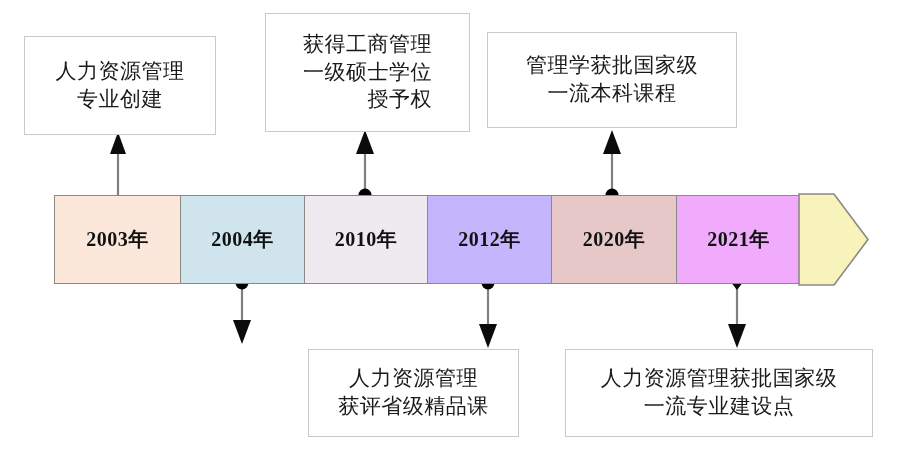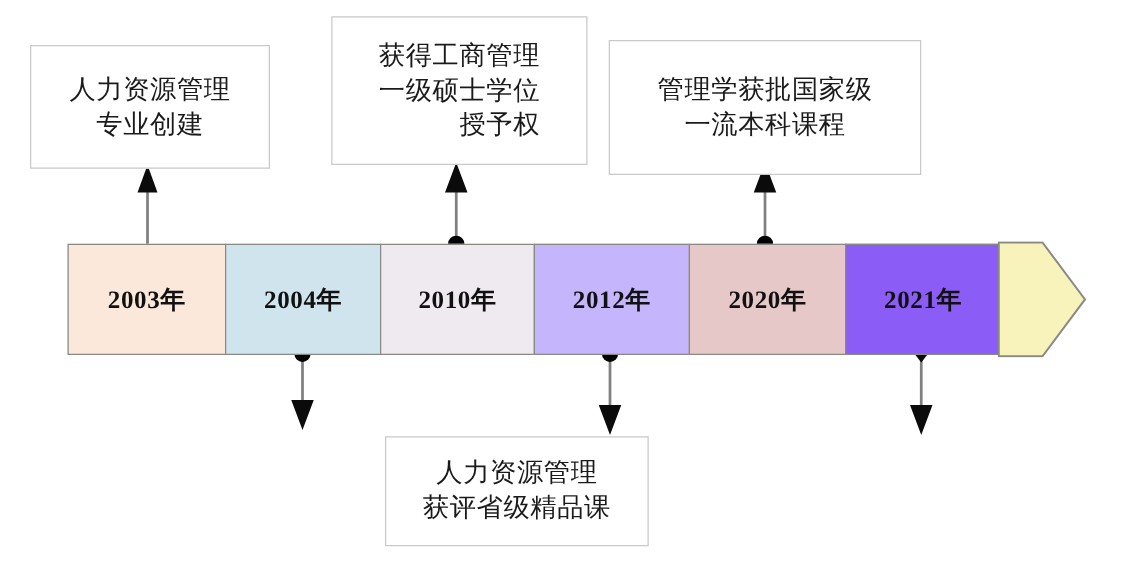--- a/index.html
+++ b/index.html
@@ -110,45 +110,49 @@
     </div>
     <div class="seg" style="left:304px; top:195px; width:124px; height:89px; background:#eeeaf0;">
       <span>2010年</span>
     </div>
     <div class="seg" style="left:427px; top:195px; width:125px; height:89px; background:#c4b5fd;">
       <span>2012年</span>
     </div>
     <div class="seg" style="left:551px; top:195px; width:126px; height:89px; background:#e7c8c8;">
       <span>2020年</span>
     </div>
-    <div class="seg" style="left:676px; top:195px; width:125px; height:89px; background:#8b5cf6;">
+    <div class="seg" style="left:676px; top:195px; width:125px; height:89px; background:#f0abfc;">
       <span>2021年</span>
     </div>
 
     <svg class="tip" style="left:798px; top:193px;" width="72" height="93" viewBox="0 0 72 93">
       <polygon points="1,1 36,1 70,46.5 36,92 1,92" fill="#f7f3bb" stroke="#8a8a85" stroke-width="1.6" stroke-linejoin="miter"></polygon>
     </svg>
   </div>
 
   <div class="callout" style="left:24px; top:36px; width:192px; height:99px;">
     <span>人力资源管理
 专业创建</span>
   </div>
 
   <div class="callout" style="left:265px; top:13px; width:205px; height:119px;text-align:right;">
     <span>获得工商管理
 一级硕士学位
 授予权</span>
   </div>
 
-  <div class="callout" style="left:487px; top:32px; width:250px; height:108px;">
+  <div class="callout" style="left:487px; top:32px; width:250px; height:96px;">
     <span>管理学获批国家级
 一流本科课程</span>
   </div>
 
 
   <div class="callout" style="left:308px; top:349px; width:211px; height:88px;">
     <span>人力资源管理
 获评省级精品课</span>
   </div>
 
+  <div class="callout" style="left:565px; top:349px; width:308px; height:88px;">
+    <span>人力资源管理获批国家级
+一流专业建设点</span>
+  </div>
 
 </div>
 
 </body></html>

